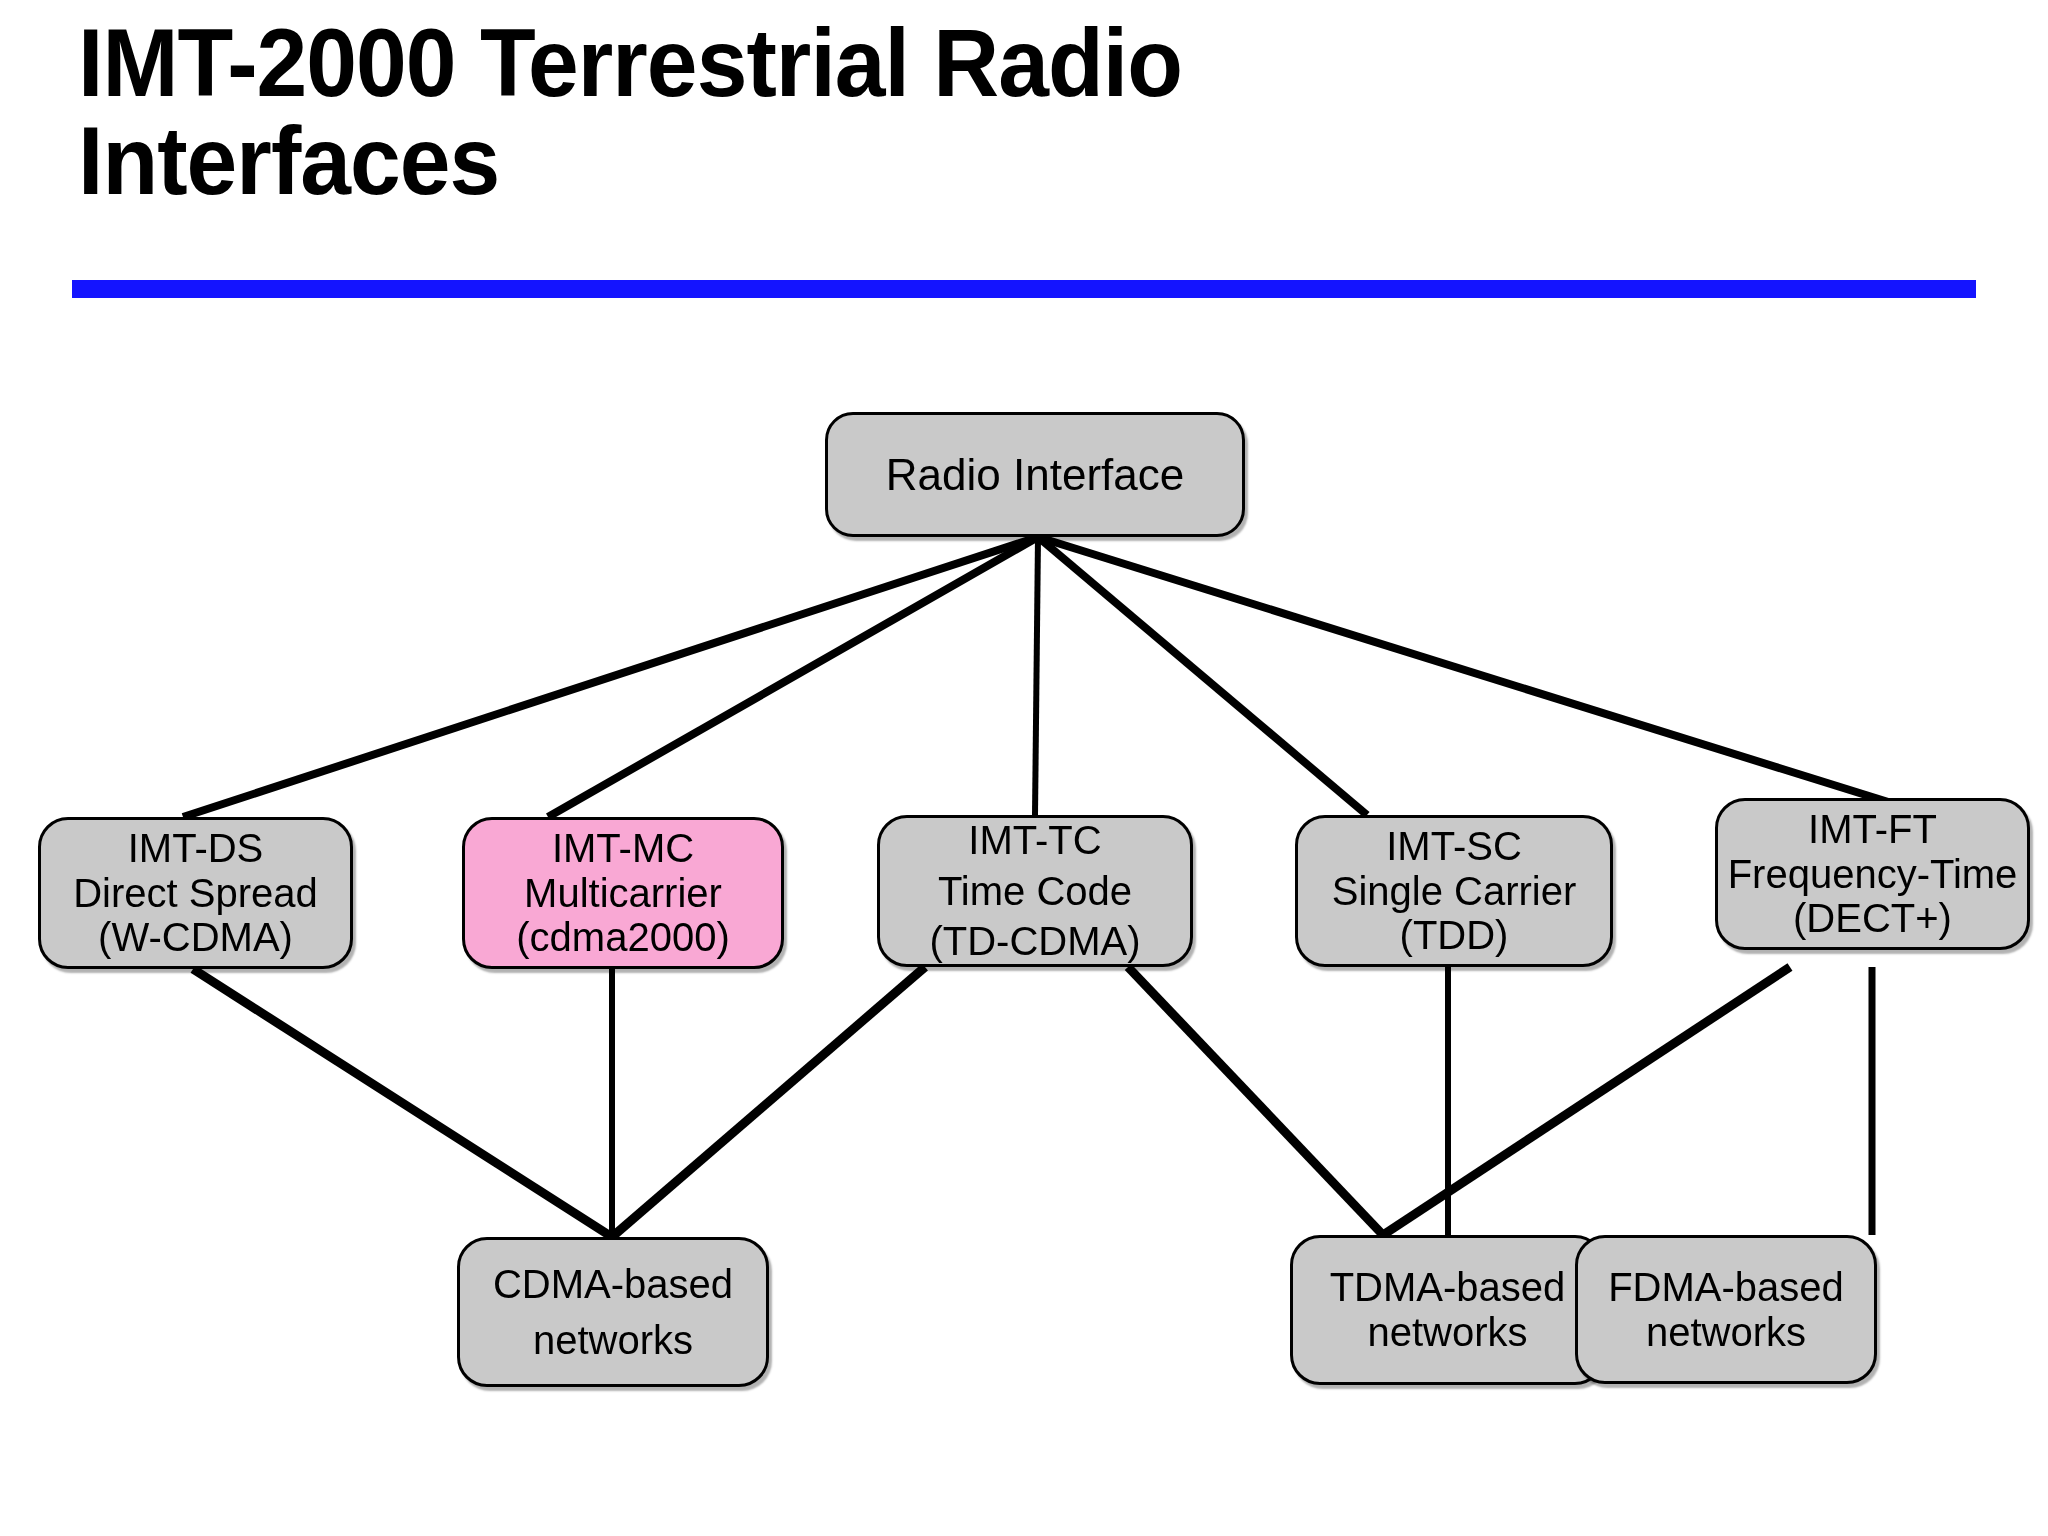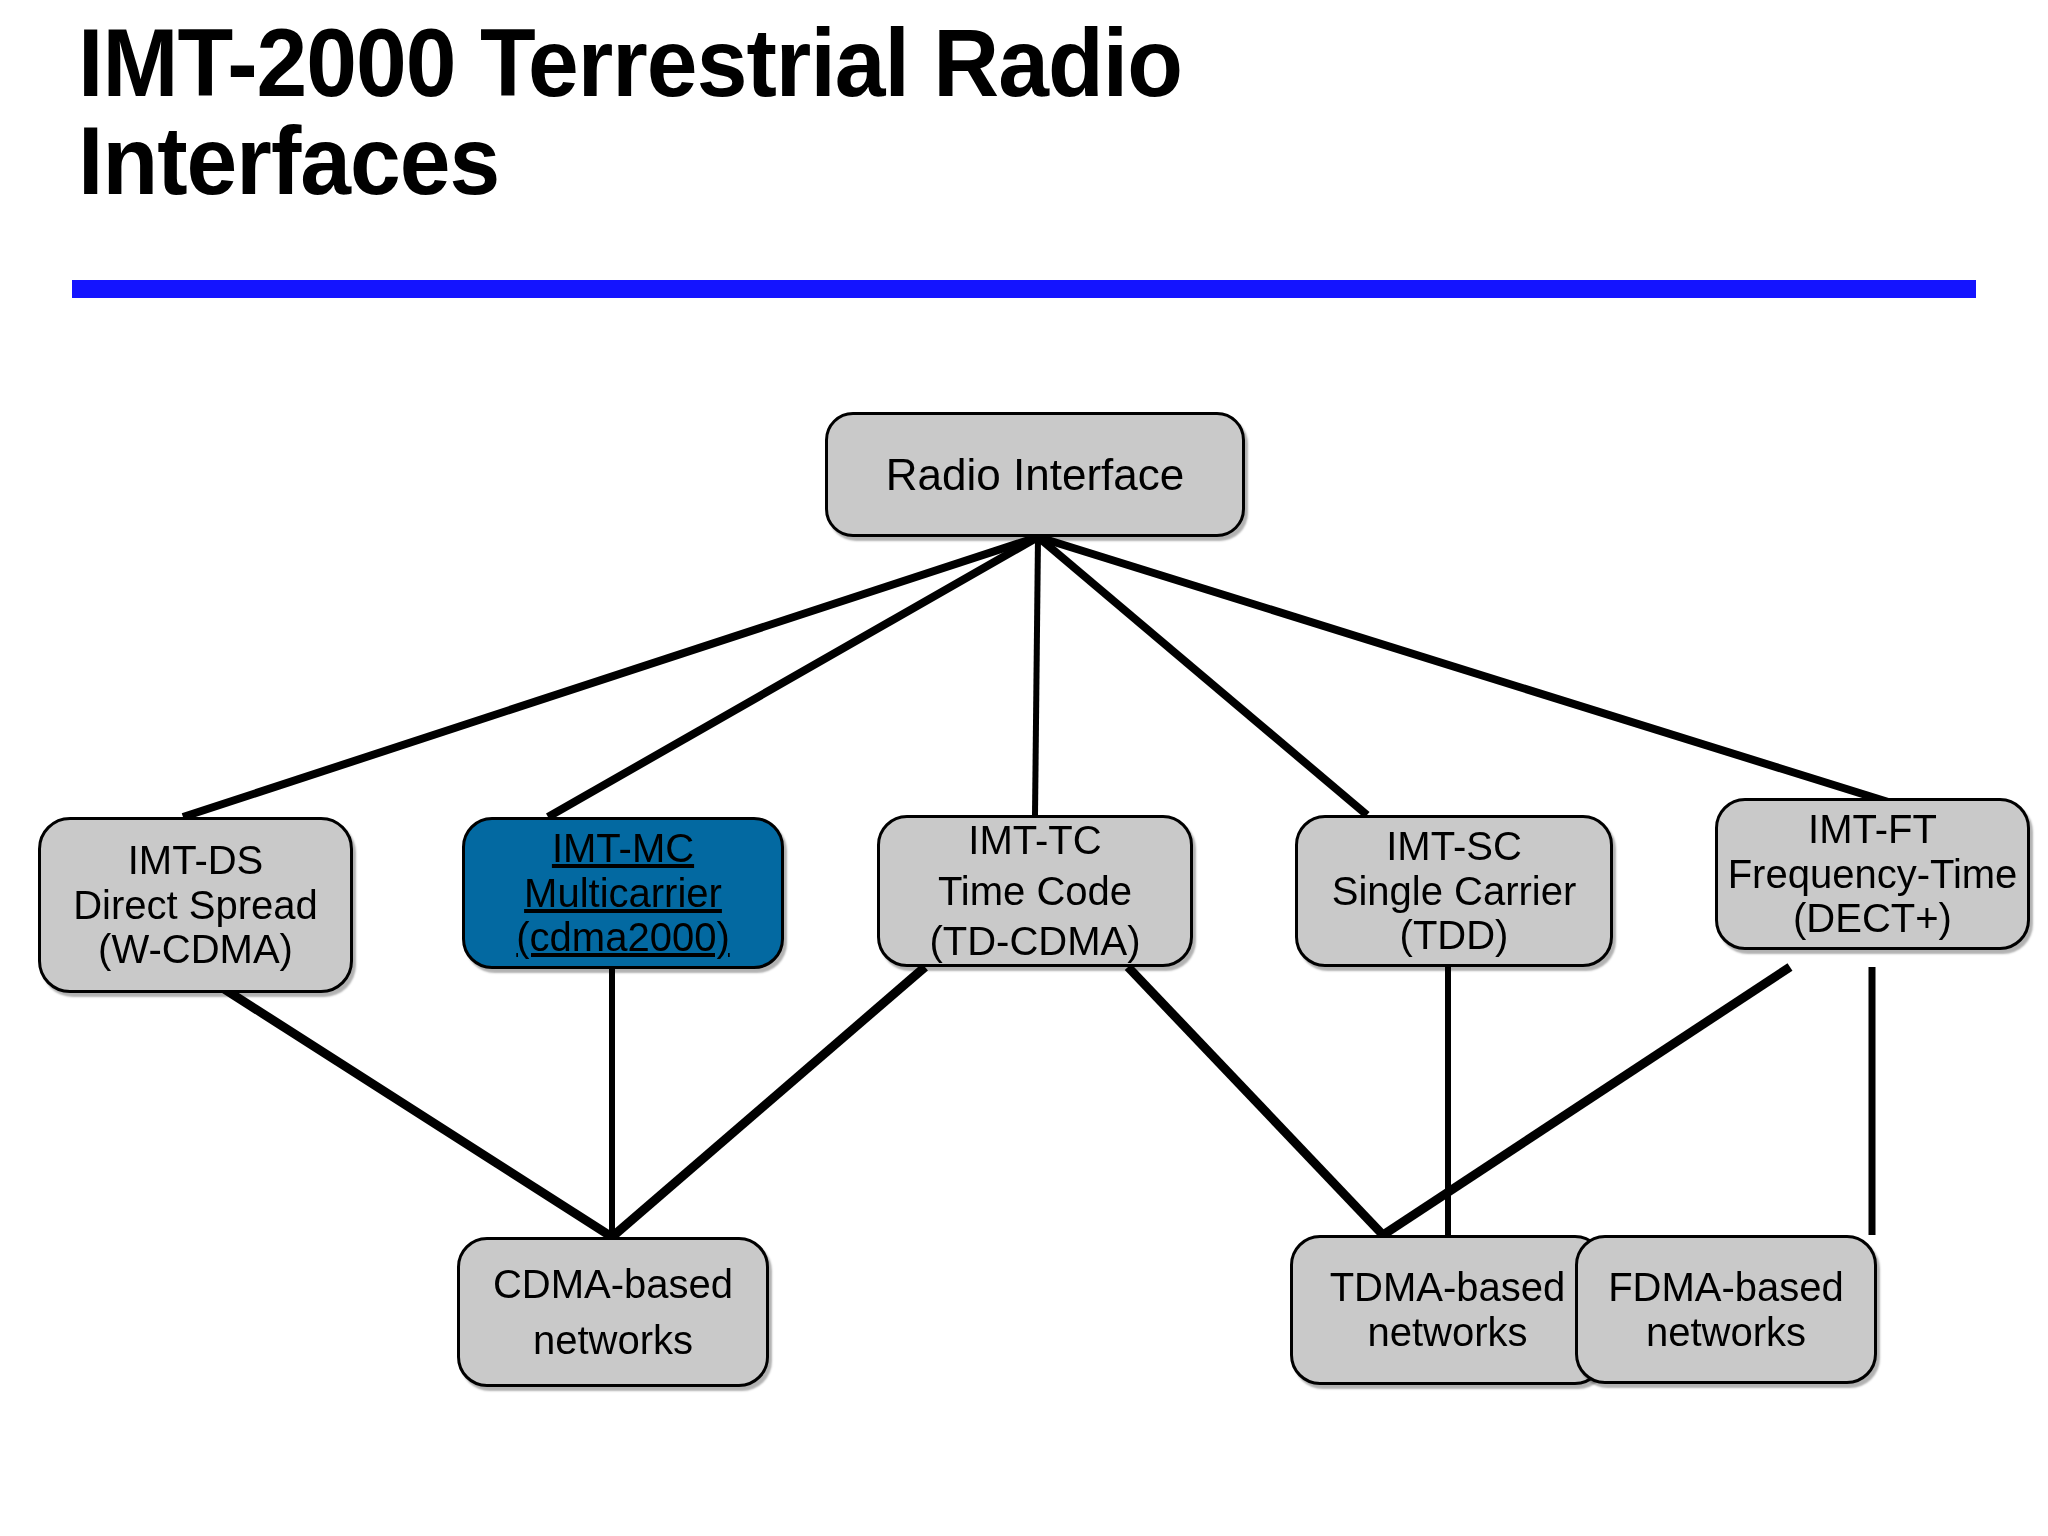--- a/index.html
+++ b/index.html
@@ -86,21 +86,21 @@
   }
   .node .line {
     display: block;
     white-space: nowrap;
   }
   #node-root {
     left: 825px;  top: 412px;  width: 420px;  height: 125px;
     border-radius: 28px;
     font-size: 44px;
   }
-  #node-imt-ds { left: 38px;   top: 817px;  width: 315px; height: 176px; border-radius: 32px; }
+  #node-imt-ds { left: 38px;   top: 817px;  width: 315px; height: 152px; }
   #node-imt-mc { left: 462px;  top: 817px;  width: 322px; height: 152px; }
   #node-imt-tc { left: 877px;  top: 815px;  width: 316px; height: 152px; }
   #node-imt-sc { left: 1295px; top: 815px;  width: 318px; height: 152px; }
   #node-imt-ft { left: 1715px; top: 798px;  width: 315px; height: 152px; }
 
   #node-cdma { left: 457px;  top: 1237px; width: 312px; height: 150px; gap: 11px; }
   #node-tdma { left: 1290px; top: 1235px; width: 315px; height: 150px; }
   #node-fdma { left: 1575px; top: 1235px; width: 302px; height: 149px; }
 </style>
 </head>
@@ -139,21 +139,21 @@
     <div id="node-root" class="node" style="background: rgb(201, 201, 201); border-color: rgb(0, 0, 0);">
       <span class="line">Radio Interface</span>
     </div>
 
     <div id="node-imt-ds" class="node" style="background: rgb(201, 201, 201); border-color: rgb(0, 0, 0);">
       <span class="line">IMT-DS</span>
       <span class="line">Direct Spread</span>
       <span class="line">(W-CDMA)</span>
     </div>
 
-    <div id="node-imt-mc" class="node" style="background: #0369a1; border-color: rgb(0, 0, 0); text-decoration: underline;">
+    <div id="node-imt-mc" class="node" style="background: #f9a8d4; border-color: rgb(0, 0, 0);">
       <span class="line">IMT-MC</span>
       <span class="line">Multicarrier</span>
       <span class="line">(cdma2000)</span>
     </div>
 
     <div id="node-imt-tc" class="node" style="background: rgb(201, 201, 201); border-color: rgb(0, 0, 0); justify-content: space-between;">
       <span class="line">IMT-TC</span>
       <span class="line">Time Code</span>
       <span class="line">(TD-CDMA)</span>
     </div>

